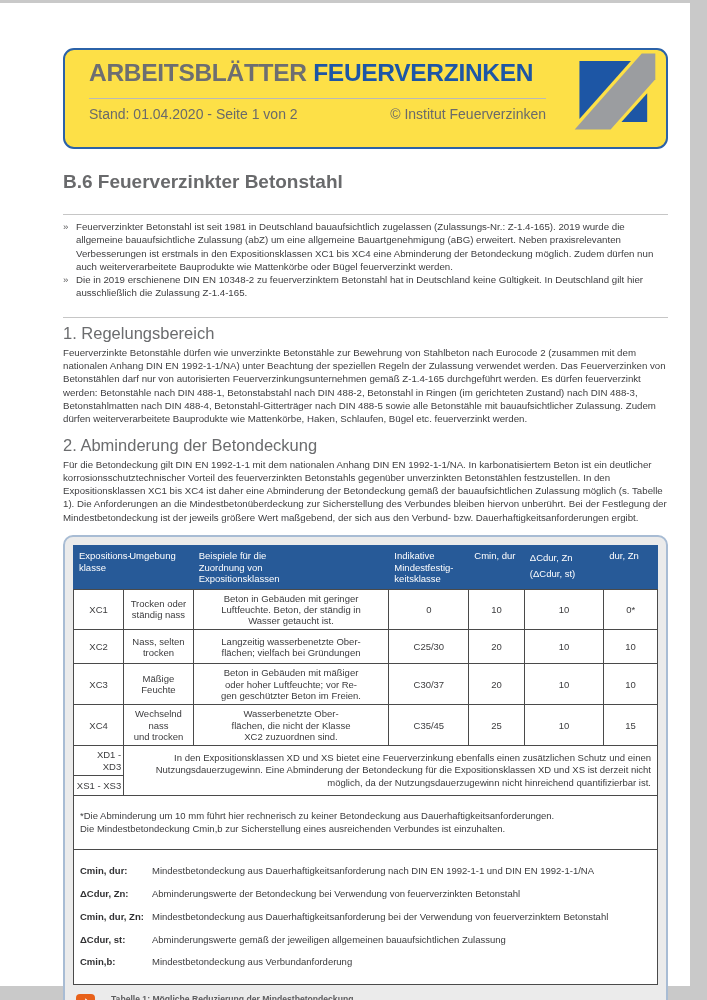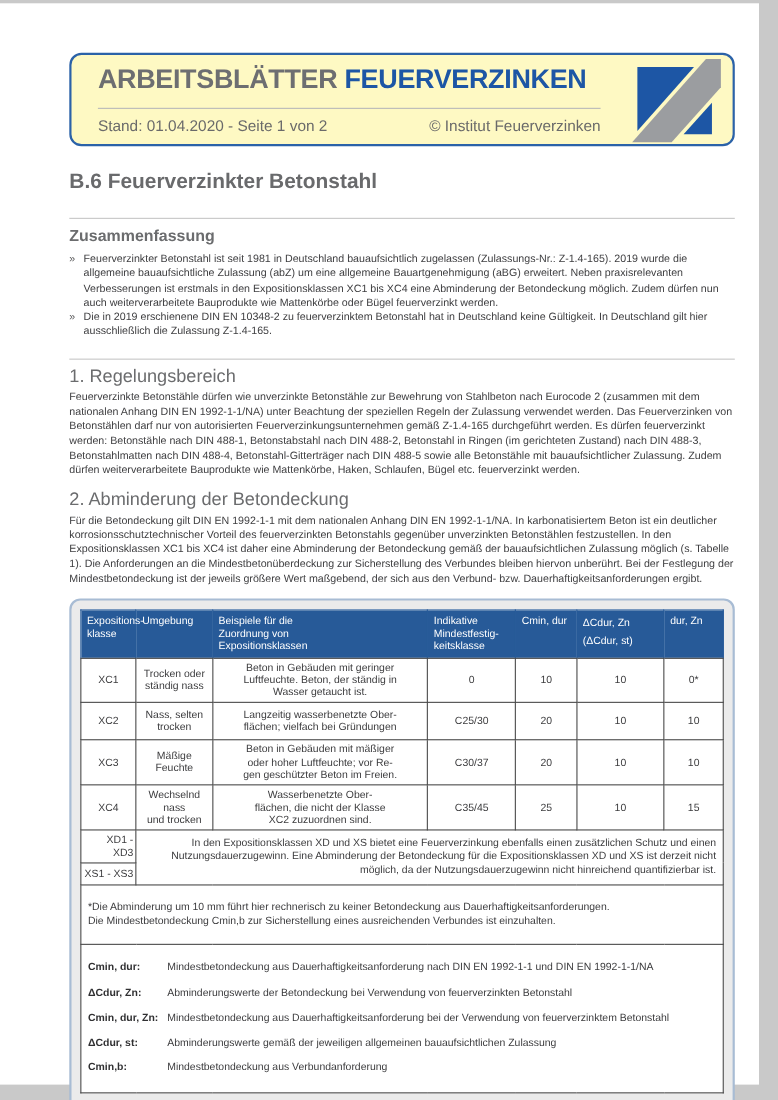--- a/index.html
+++ b/index.html
@@ -4,21 +4,21 @@
 <style>
   html,body{margin:0;padding:0;}
   body{
     width:707px;height:1000px;background:#c9c9c9;position:relative;overflow:hidden;
     font-family:"Liberation Sans",sans-serif;
   }
   .page{position:absolute;left:0;top:3px;width:690px;height:983px;background:#ffffff;}
   .content{position:absolute;left:63px;top:0;width:605px;}
 
   
-  .header-box{position:relative;margin-top:45px;height:85px;border:2px solid #2b62a8;border-radius:11px;box-sizing:border-box;background:#fef9c3;}
+  .header-box{position:relative;margin-top:45px;height:101px;border:2px solid #2b62a8;border-radius:11px;box-sizing:border-box;background:#fde047;}
   .hdr-title{position:absolute;left:24px;top:9px;font-size:24.5px;font-weight:bold;letter-spacing:-0.3px;white-space:nowrap;}
   .t-gray{color:#6d6e71;}
   .t-blue{color:#1d56a5;}
   .hdr-divider{position:absolute;left:24px;top:48px;width:457px;height:1px;background:#b9b9b9;}
   .hdr-meta{position:absolute;left:24px;top:56px;width:457px;display:flex;justify-content:space-between;font-size:14px;color:#6a6a6a;}
   .logo{position:absolute;right:10px;top:3px;width:82px;height:77px;}
   .logo svg{display:block;width:100%;height:100%;}
 
   
   .h1{margin:18px 0 0 0;font-size:19px;line-height:30px;font-weight:bold;color:#696a6c;}
@@ -74,21 +74,20 @@
           <polygon points="0,0 76,0 0,95" fill="#1d56a5"></polygon>
           <polygon points="-7,112 92,-12 112,-12 112,30 46,112" fill="#9b9da0"></polygon>
           <polygon points="62,100 100,53 100,100" fill="#1d56a5"></polygon>
         </svg>
       </div>
     </div>
 
     <div class="h1">B.6 Feuerverzinkter Betonstahl</div>
     <hr class="rule">
 
-    <div class="h2">Zusammenfassung</div>
     <div class="bullets">
       <div class="bullet">
         <span class="marker">»</span>
         <span>Feuerverzinkter Betonstahl ist seit 1981 in Deutschland bauaufsichtlich zugelassen (Zulassungs-Nr.: Z-1.4-165). 2019 wurde die allgemeine bauaufsichtliche Zulassung (abZ) um eine allgemeine Bauartgenehmigung (aBG) erweitert. Neben praxisrelevanten Verbesserungen ist erstmals in den Expositionsklassen XC1 bis XC4 eine Abminderung der Betondeckung möglich. Zudem dürfen nun auch weiterverarbeitete Bauprodukte wie Mattenkörbe oder Bügel feuerverzinkt werden.</span>
       </div>
       <div class="bullet">
         <span class="marker">»</span>
         <span>Die in 2019 erschienene DIN EN 10348-2 zu feuerverzinktem Betonstahl hat in Deutschland keine Gültigkeit. In Deutschland gilt hier ausschließlich die Zulassung Z-1.4-165.</span>
       </div>
     </div>

